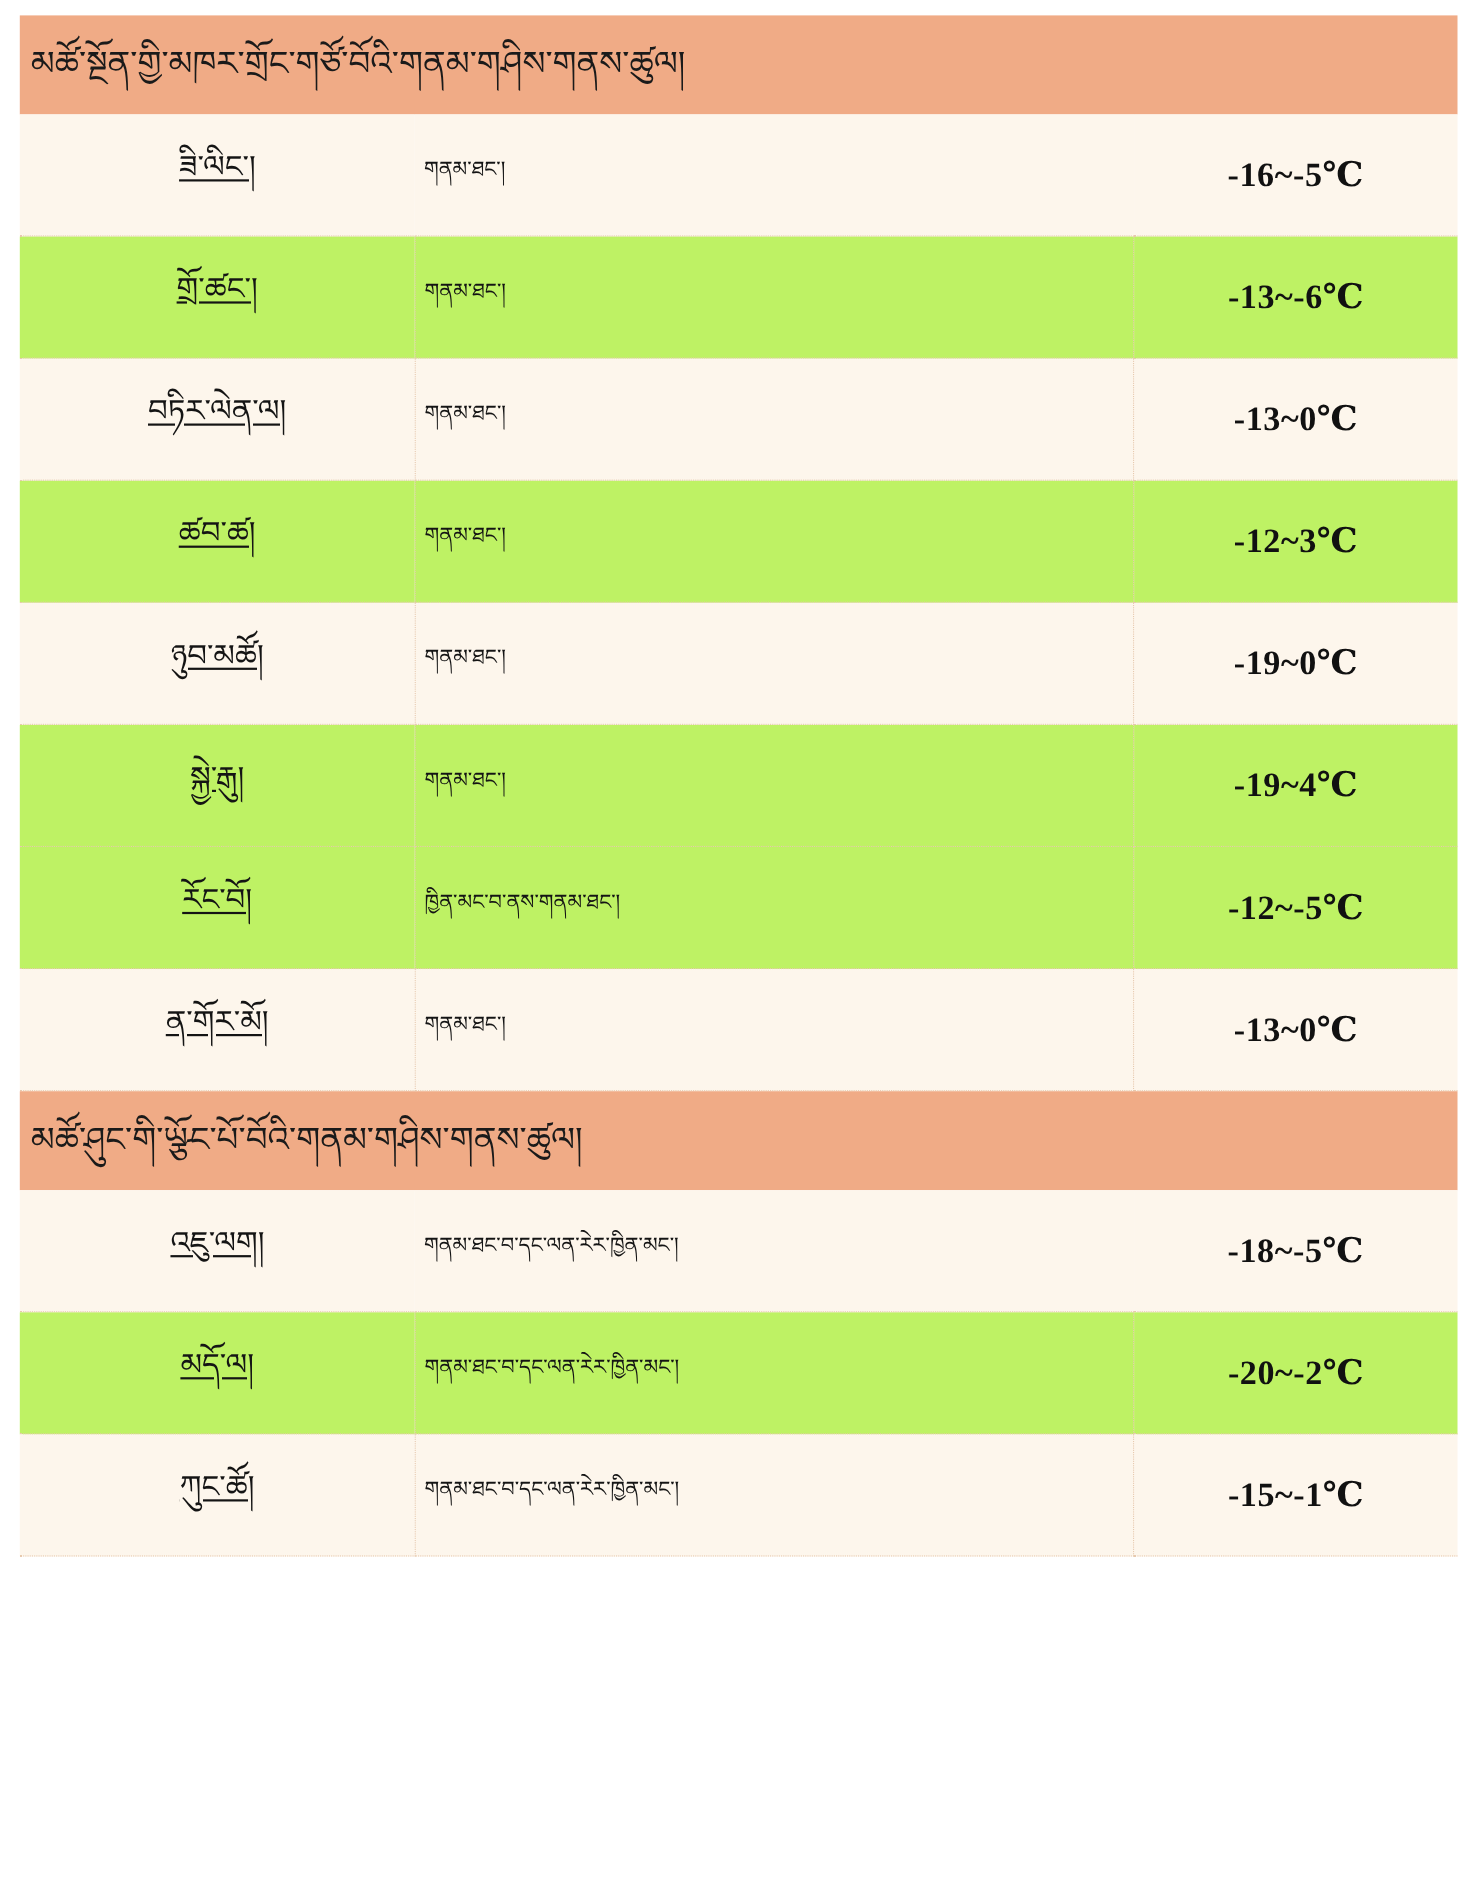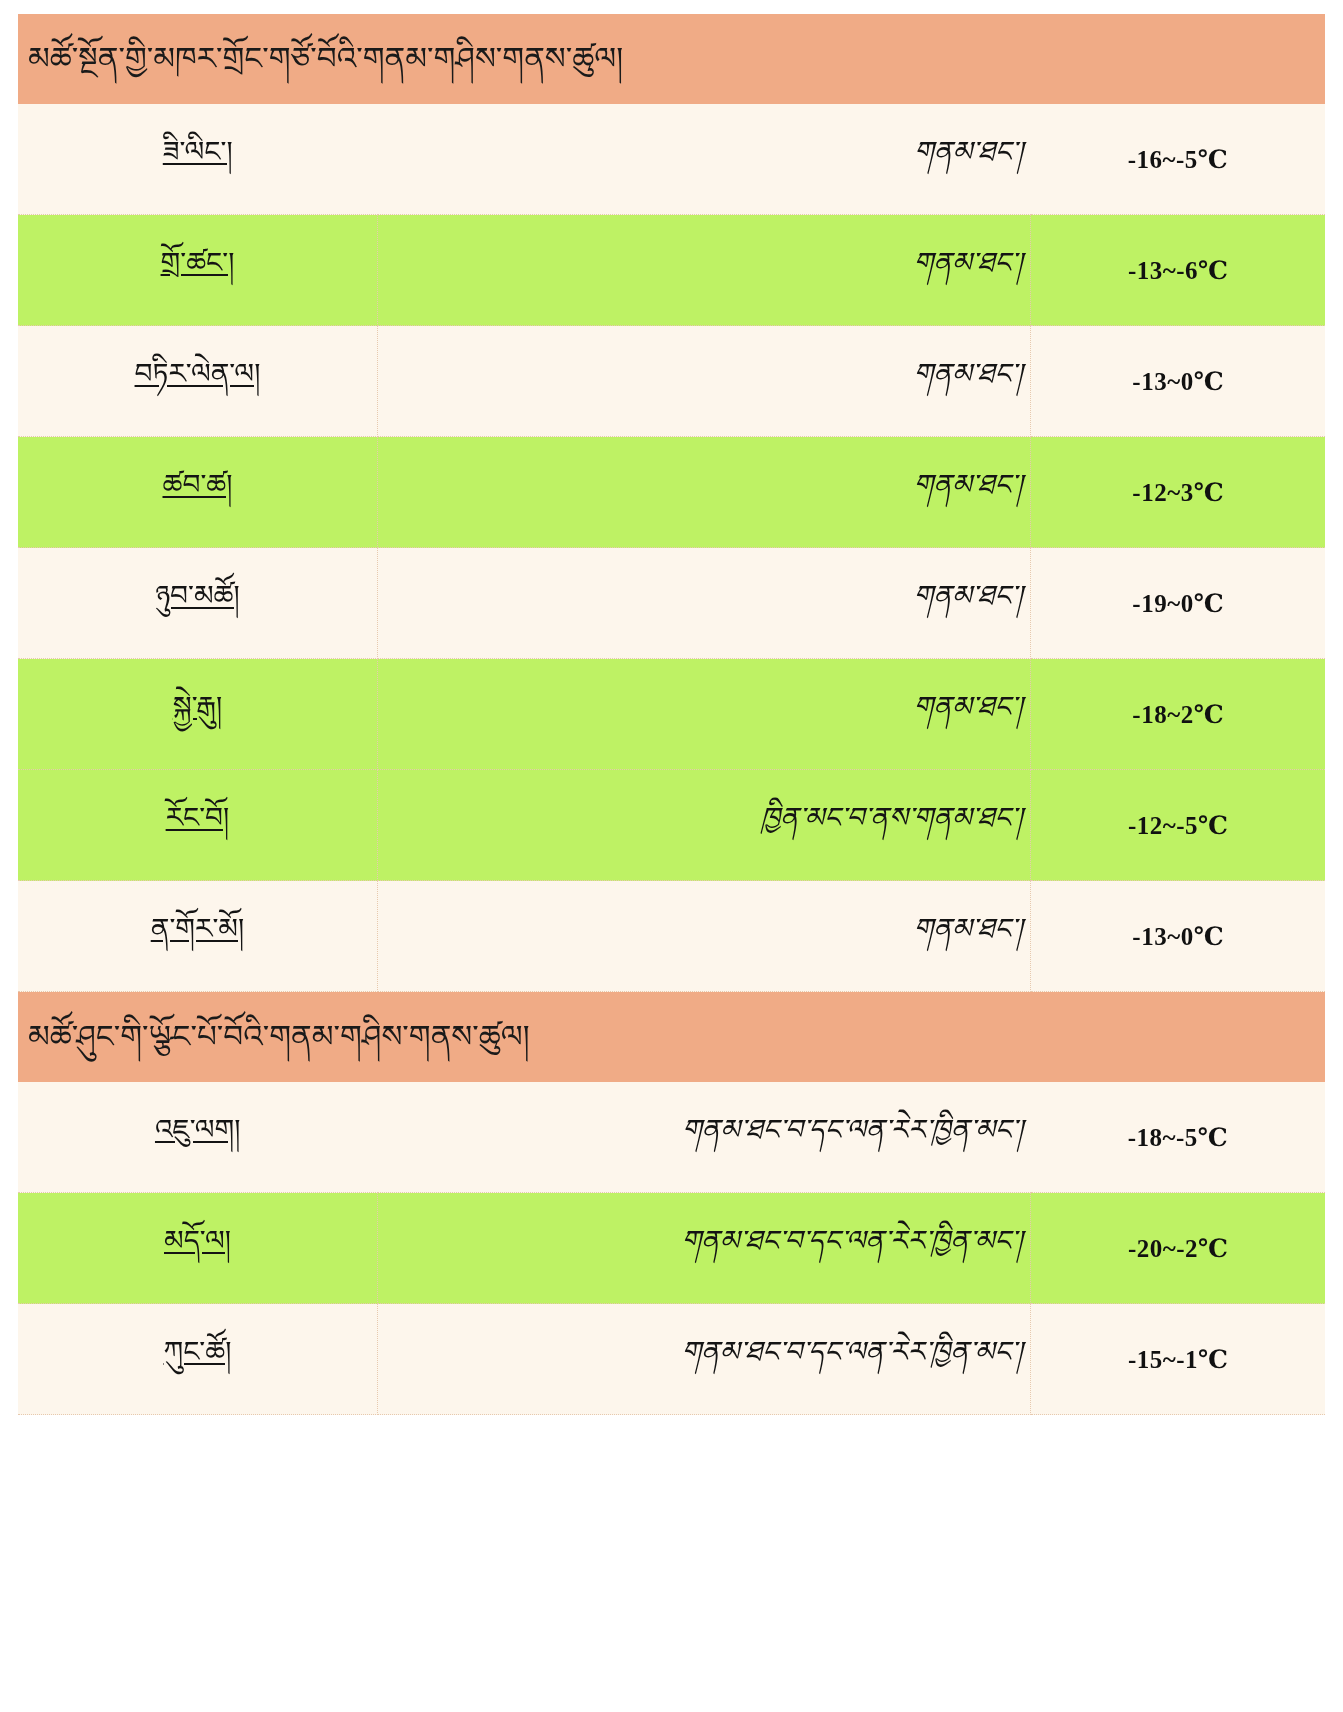--- a/index.html
+++ b/index.html
@@ -49,29 +49,28 @@
     border-bottom: 1px dotted #e7c9ae;
   }
   tr.data-row td.cell-place {
     text-align: center;
     border-right: 1px dotted #e7c9ae;
     font-size: 28px;
     color: #141414;
     text-decoration: underline;
   }
   tr.data-row td.cell-cond {
-    text-align: right;
+    text-align: left;
     border-right: 1px dotted #e7c9ae;
-    font-size: 28px;
+    font-size: 19px;
     color: #141414;
-    font-style: italic;
   }
   tr.data-row td.cell-temp {
     text-align: center;
-    font-size: 25px;
+    font-size: 31px;
     color: #111111;
     font-family: "Liberation Serif", "DejaVu Serif", serif;
     font-weight: bold;
     letter-spacing: 0.5px;
   }
   tr.data-row.odd td { background: #fdf6ec; }
   tr.data-row.even td { background: #bef264; }
 
   tr.data-row.first-in-block td.cell-place,
   tr.data-row.first-in-block td.cell-cond {
@@ -152,21 +151,21 @@
         <td class="cell-temp">-19~0℃</td>
       </tr>
 
       <tr class="data-row even">
         <td class="cell-place">
           <span class="tibetan">སྐྱེ་རྒུ།</span>
         </td>
         <td class="cell-cond">
           <span class="tibetan">གནམ་ཐང་།</span>
         </td>
-        <td class="cell-temp">-18~2℃</td>
+        <td class="cell-temp">-19~4℃</td>
       </tr>
 
 
       <tr class="data-row even">
         <td class="cell-place">
           <span class="tibetan">རོང་བོ།</span>
         </td>
         <td class="cell-cond">
           <span class="tibetan">ཁྱིན་མང་བ་ནས་གནམ་ཐང་།</span>
         </td>

